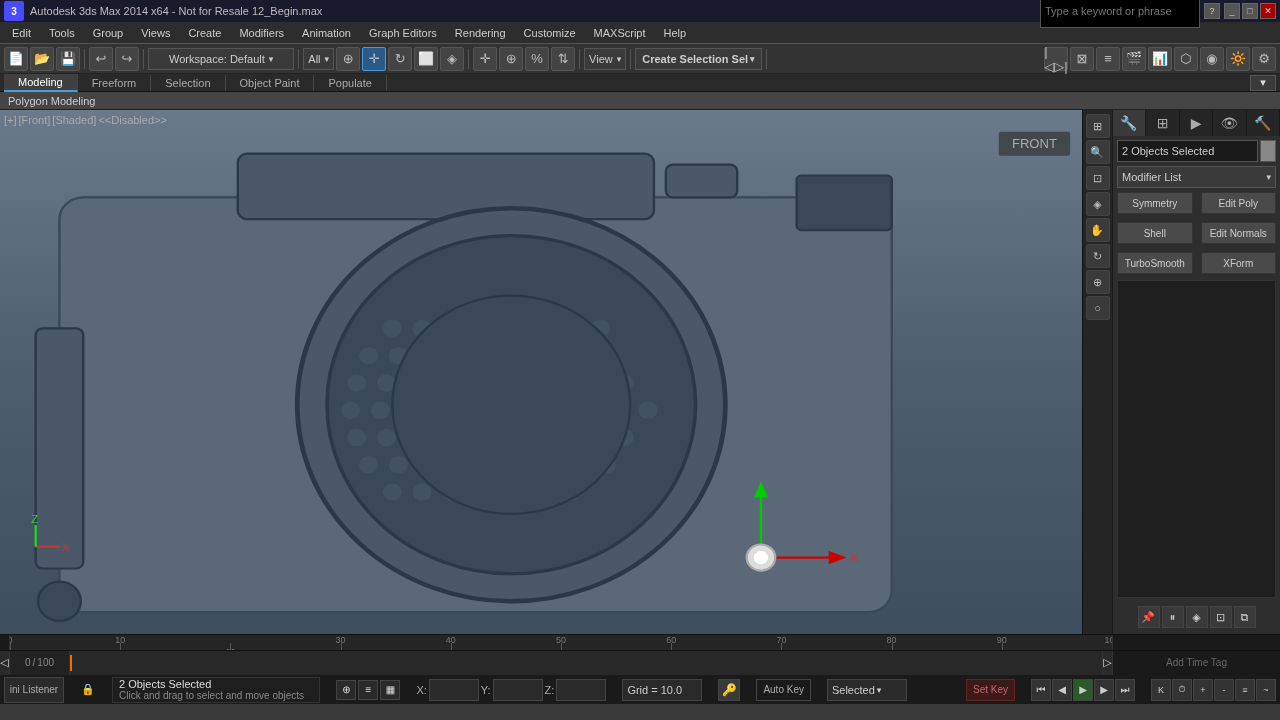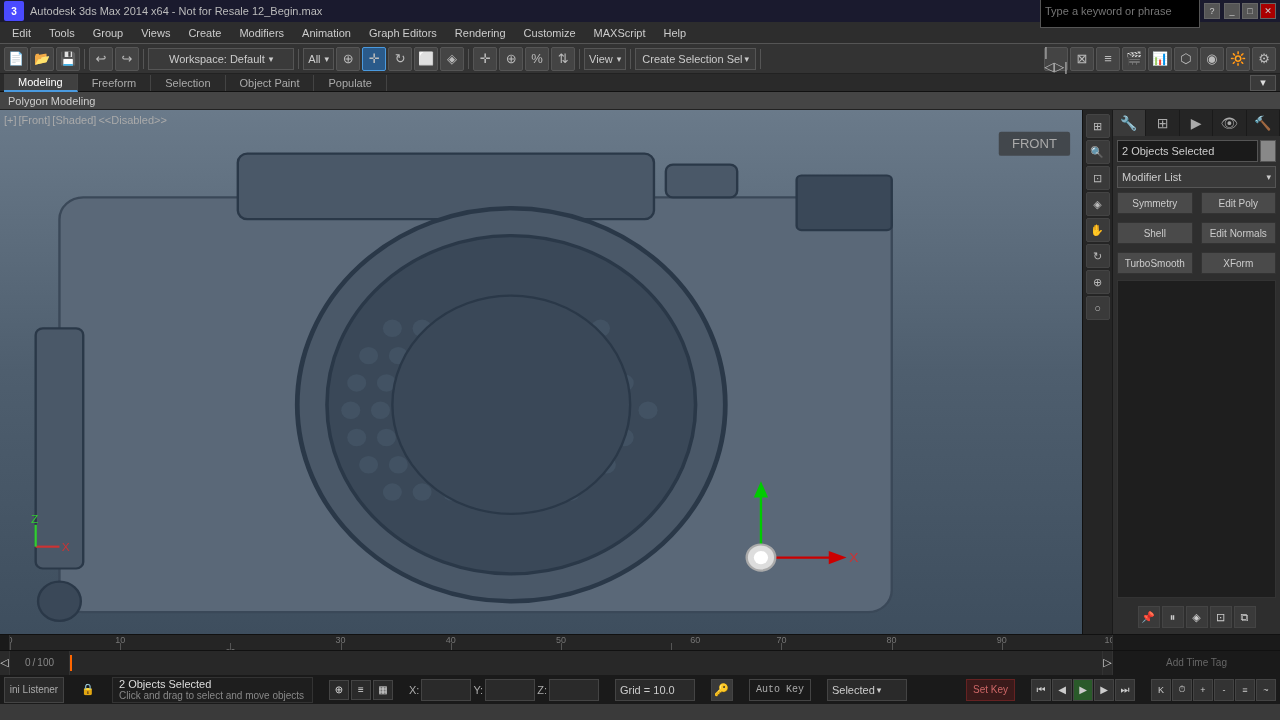--- a/index.html
+++ b/index.html
@@ -16,21 +16,21 @@
     
     #menubar { height: 22px; background: #2d2d2d; display: flex; align-items: center; padding: 0 4px; gap: 2px; border-bottom: 1px solid #555; }
     .menu-item { padding: 2px 8px; font-size: 11px; color: #ccc; cursor: pointer; border-radius: 2px; }
 
     
     #main-toolbar { height: 30px; background: #333; display: flex; align-items: center; padding: 0 4px; gap: 2px; border-bottom: 1px solid #222; }
     .toolbar-btn { width: 24px; height: 24px; background: #444; border: 1px solid #555; display: flex; align-items: center; justify-content: center; font-size: 13px; cursor: pointer; color: #bbb; border-radius: 2px; }
     .toolbar-separator { width: 1px; height: 20px; background: #555; margin: 0 2px; }
     .workspace-dropdown { height: 22px; background: #3a3a3a; border: 1px solid #555; color: #ccc; font-size: 11px; padding: 0 20px; display: flex; align-items: center; gap: 4px; cursor: pointer; min-width: 130px; }
     .toolbar-label { font-size: 11px; color: #ccc; padding: 0 4px; background: #3a3a3a; border: 1px solid #555; height: 22px; display: flex; align-items: center; gap: 4px; cursor: pointer; }
-    .create-sel-btn { height: 22px; background: #3a3a3a; border: 1px solid #555; color: #ccc; font-size: 11px; padding: 0 6px; display: flex; align-items: center; gap: 2px; cursor: pointer; }
+    .create-sel-btn { height: 22px; background: #3a3a3a; border: 1px solid #555; color: #ccc; font-size: 11px; padding: 0 6px; display: flex; align-items: center; gap: 2px; cursor: pointer; font-weight: bold; }
 
     
     #ribbon { height: 18px; background: #2a2a2a; display: flex; align-items: center; padding: 0 4px; gap: 0; border-bottom: 1px solid #111; }
     .ribbon-tab { padding: 2px 14px; font-size: 11px; cursor: pointer; color: #aaa; border-right: 1px solid #444; }
     .ribbon-tab.active { background: #404040; color: white; border-bottom: 2px solid #4a9adf; }
     .ribbon-extra { margin-left: auto; display: flex; align-items: center; gap: 4px; }
     #ribbon-label { height: 18px; background: #454545; display: flex; align-items: center; padding: 0 8px; font-size: 11px; color: #ccc; border-bottom: 1px solid #222; }
 
     
     #main-layout { display: flex; height: calc(720px - 22px - 22px - 30px - 18px - 18px - 40px - 30px); }
@@ -65,21 +65,21 @@
     
     #status-bar { height: 30px; background: #1a1a1a; border-top: 1px solid #111; display: flex; align-items: center; gap: 16px; padding: 0 4px; }
     #listener-btn { width: 60px; height: 26px; background: #2a2a2a; border: 1px solid #444; display: flex; align-items: center; justify-content: center; font-size: 10px; color: #aaa; cursor: pointer; }
     #status-text-area { flex: 1; height: 26px; background: #1e1e1e; border: 1px solid #333; display: flex; flex-direction: column; justify-content: center; padding: 0 6px; }
     #status-text { font-size: 11px; color: #ddd; }
     #status-hint { font-size: 10px; color: #888; }
     .coord-field { display: flex; align-items: center; gap: 2px; height: 22px; background: #2a2a2a; border: 1px solid #444; padding: 0 4px; font-size: 11px; color: #ccc; min-width: 60px; }
     .coord-label { font-size: 11px; color: #aaa; }
     #grid-field { height: 22px; background: #2a2a2a; border: 1px solid #444; padding: 0 4px; display: flex; align-items: center; font-size: 11px; color: #ccc; min-width: 80px; }
     #lock-btn { width: 22px; height: 22px; background: #3a3a3a; border: 1px solid #444; display: flex; align-items: center; justify-content: center; font-size: 12px; cursor: pointer; }
-    #autokey-section { display: flex; align-items: center; gap: 2px; font-family: Liberation Mono, monospace; }
+    #autokey-section { display: flex; align-items: center; gap: 2px; }
     #autokey-btn { height: 22px; padding: 0 6px; background: #1a1a1a; border: 1px solid #444; font-size: 10px; color: #aaa; display: flex; align-items: center; gap: 2px; cursor: pointer; }
     #selected-dropdown { height: 22px; background: #2a2a2a; border: 1px solid #444; color: #ccc; font-size: 11px; padding: 0 4px; display: flex; align-items: center; gap: 2px; cursor: pointer; min-width: 80px; }
     #anim-controls { display: flex; gap: 1px; }
     .anim-btn { width: 20px; height: 22px; background: #333; border: 1px solid #444; display: flex; align-items: center; justify-content: center; font-size: 10px; cursor: pointer; color: #ccc; }
     #timeline-nav { display: flex; gap: 1px; }
     .tnav-btn { width: 20px; height: 22px; background: #333; border: 1px solid #444; display: flex; align-items: center; justify-content: center; font-size: 9px; cursor: pointer; color: #ccc; }
 
     
     #timeline-ticks { height: 16px; background: #252525; position: relative; flex: 1; overflow: hidden; }
 
@@ -386,21 +386,21 @@
       <div style="position: absolute; left: 10%; top: 0px; font-size: 9px; color: rgb(119, 119, 119); transform: translateX(-50%);">10</div>
       <div style="position: absolute; left: 20%; top: 8px; width: 1px; height: 8px; background: rgb(85, 85, 85);"></div>
       <div style="position: absolute; left: 20%; top: 12px; font-size: 9px; color: rgb(119, 119, 119); transform: translateX(-50%);">20</div>
       <div style="position: absolute; left: 30%; top: 8px; width: 1px; height: 8px; background: rgb(85, 85, 85);"></div>
       <div style="position: absolute; left: 30%; top: 0px; font-size: 9px; color: rgb(119, 119, 119); transform: translateX(-50%);">30</div>
       <div style="position: absolute; left: 40%; top: 8px; width: 1px; height: 8px; background: rgb(85, 85, 85);"></div>
       <div style="position: absolute; left: 40%; top: 0px; font-size: 9px; color: rgb(119, 119, 119); transform: translateX(-50%);">40</div>
       <div style="position: absolute; left: 50%; top: 8px; width: 1px; height: 8px; background: rgb(85, 85, 85);"></div>
       <div style="position: absolute; left: 50%; top: 0px; font-size: 9px; color: rgb(119, 119, 119); transform: translateX(-50%);">50</div>
       <div style="position: absolute; left: 60%; top: 8px; width: 1px; height: 8px; background: rgb(85, 85, 85);"></div>
-      <div style="position: absolute; left: 60%; top: 0px; font-size: 9px; color: rgb(119, 119, 119); transform: translateX(-50%); margin-left: 24px;">60</div>
+      <div style="position: absolute; left: 60%; top: 0px; font-size: 9px; color: rgb(119, 119, 119); transform: translateX(-50%);">60</div>
       <div style="position: absolute; left: 70%; top: 8px; width: 1px; height: 8px; background: rgb(85, 85, 85);"></div>
       <div style="position: absolute; left: 70%; top: 0px; font-size: 9px; color: rgb(119, 119, 119); transform: translateX(-50%);">70</div>
       <div style="position: absolute; left: 80%; top: 8px; width: 1px; height: 8px; background: rgb(85, 85, 85);"></div>
       <div style="position: absolute; left: 80%; top: 0px; font-size: 9px; color: rgb(119, 119, 119); transform: translateX(-50%);">80</div>
       <div style="position: absolute; left: 90%; top: 8px; width: 1px; height: 8px; background: rgb(85, 85, 85);"></div>
       <div style="position: absolute; left: 90%; top: 0px; font-size: 9px; color: rgb(119, 119, 119); transform: translateX(-50%);">90</div>
       <div style="position: absolute; left: 100%; top: 0px; font-size: 9px; color: rgb(119, 119, 119); transform: translateX(-50%);">100</div>
     </div>
   <div style="width:168px;background:#1a1a1a;border-left:1px solid #333;height:100%;"></div>
 </div>

